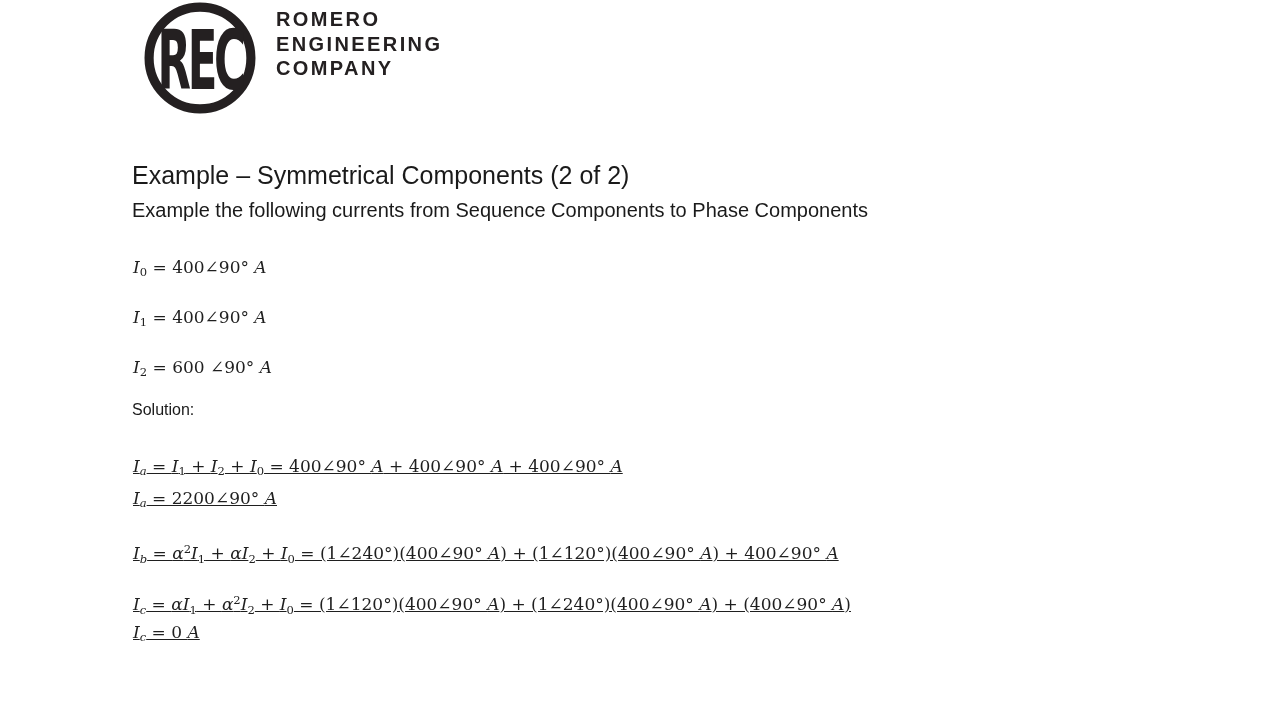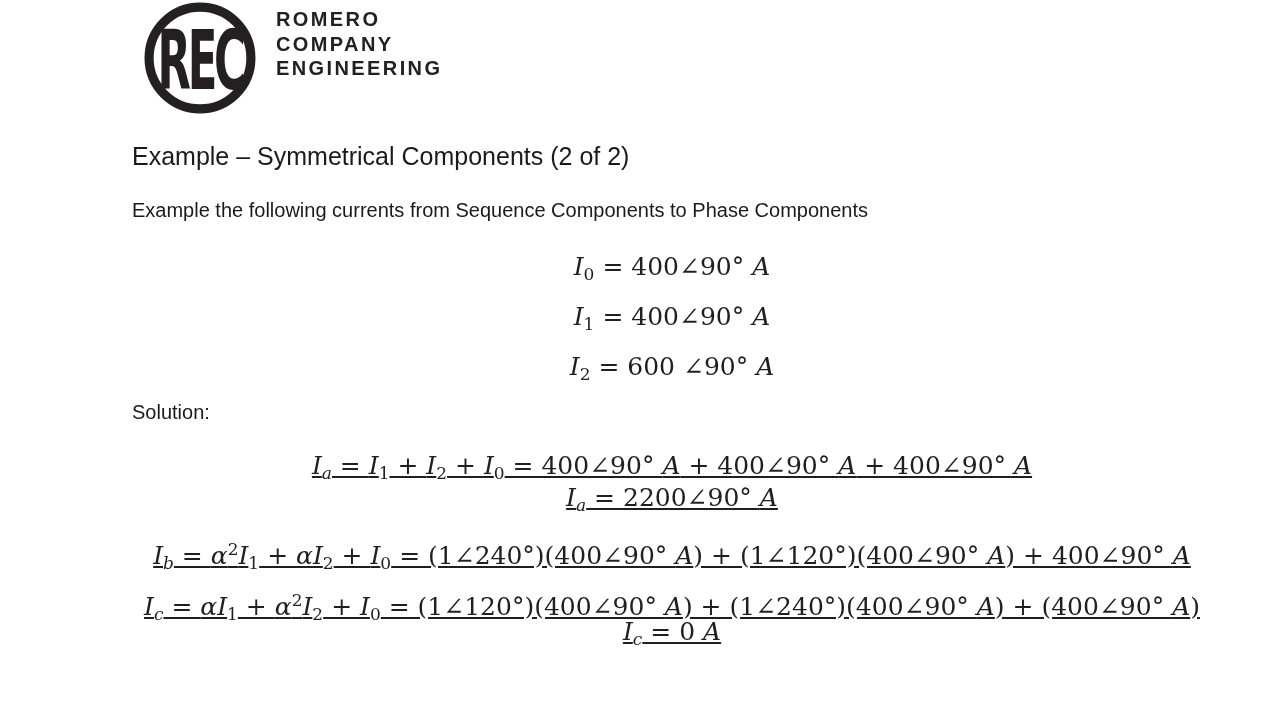--- a/index.html
+++ b/index.html
@@ -19,40 +19,39 @@
   }
   .company-name {
     position: absolute; left: 276px; top: 7px;
     font-size: 20px; font-weight: bold;
     letter-spacing: 2.4px; line-height: 24.5px;
     color: #242021;
   }
 
   
   .slide-title {
-    position: absolute; left: 132px; top: 142px;
+    position: absolute; left: 132px; top: 161px;
     font-size: 25px; color: #1a1a1a;
     white-space: nowrap;
   }
   .slide-subtitle {
     position: absolute; left: 132px; top: 199px;
     font-size: 20px; color: #1a1a1a;
     white-space: nowrap;
   }
   .solution-label {
     position: absolute; left: 132px; top: 401px;
-    font-size: 20px; color: #1a1a1a;
+    font-size: 16px; color: #1a1a1a;
   }
 
   
   .eq-block {
     position: absolute; left: 133px; width: 1078px;
-    text-align: center;
     font-family: "DejaVu Serif", serif;
-    font-size: 25px; color: #1f1f1f;
+    font-size: 17px; color: #1f1f1f;
   }
   .given-eqs { top: 242px; }
   .given-eqs .eq-line { height: 50px; line-height: 50px; white-space: nowrap; }
   .solution-eqs { top: 450px; }
   .solution-eqs .eq-line { height: 32px; line-height: 32px; white-space: nowrap; text-decoration: underline; }
   .eq-group { margin-bottom: 19px; }
 
   
   .m-i    { font-style: italic; }
   .m-r    { font-style: normal; }
@@ -63,22 +62,22 @@
 </head>
 <body>
 
 <svg class="logo-badge" viewBox="0 0 110 110" aria-hidden="true">
   <circle cx="55" cy="55" r="50" fill="none" stroke="#242021" stroke-width="9"></circle>
   <text transform="translate(55,57) scale(0.82,1.55)" text-anchor="middle" dominant-baseline="central" font-family="DejaVu Sans, sans-serif" font-weight="bold" font-size="52" letter-spacing="-4" fill="#242021">REC</text>
 </svg>
 
 <div class="company-name">
   <div>ROMERO</div>
+  <div>ENGINEERING</div>
   <div>COMPANY</div>
-  <div>ENGINEERING</div>
 </div>
 
 <div class="slide-title">Example – Symmetrical Components (2 of 2)</div>
 <div class="slide-subtitle">Example the following currents from Sequence Components to Phase Components</div>
 
 <div class="eq-block given-eqs">
   <div class="eq-line"><span class="m-i">I</span><span class="m-rsub">0</span><span class="m-r"> = 400∠90° </span><span class="m-i">A</span></div>
   <div class="eq-line"><span class="m-i">I</span><span class="m-rsub">1</span><span class="m-r"> = 400∠90° </span><span class="m-i">A</span></div>
   <div class="eq-line"><span class="m-i">I</span><span class="m-rsub">2</span><span class="m-r"> = 600 ∠90° </span><span class="m-i">A</span></div>
 </div>

